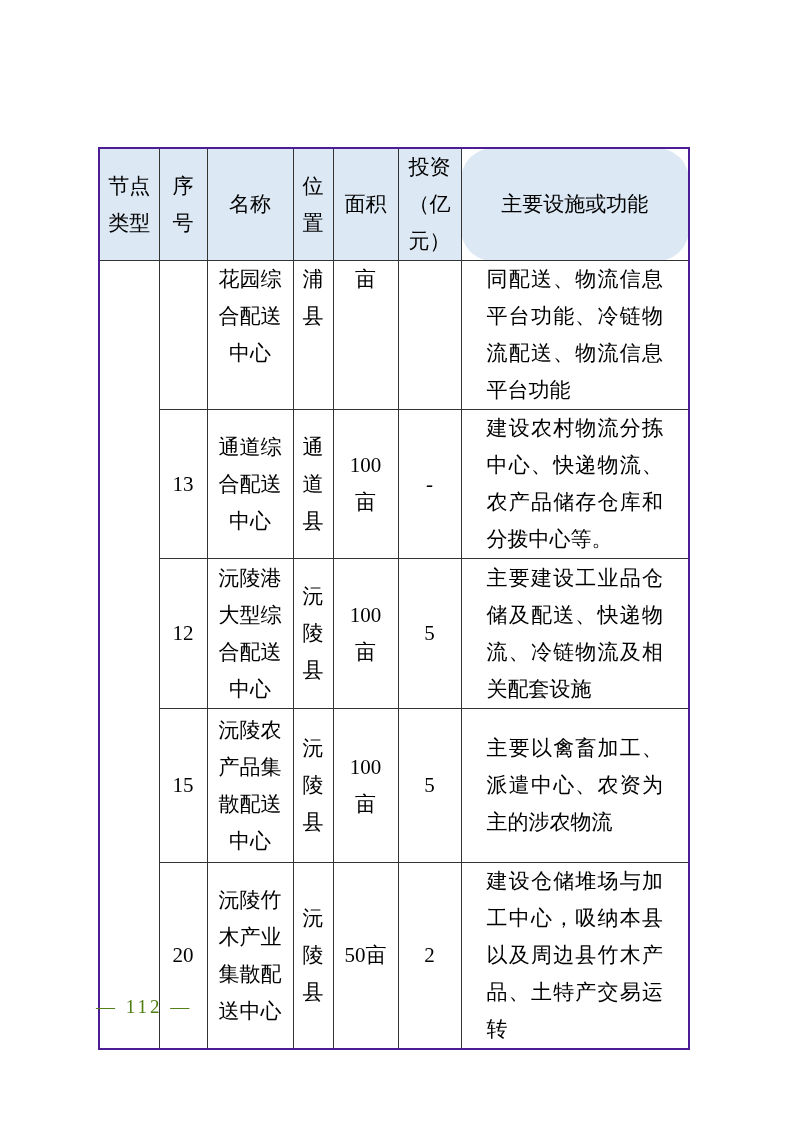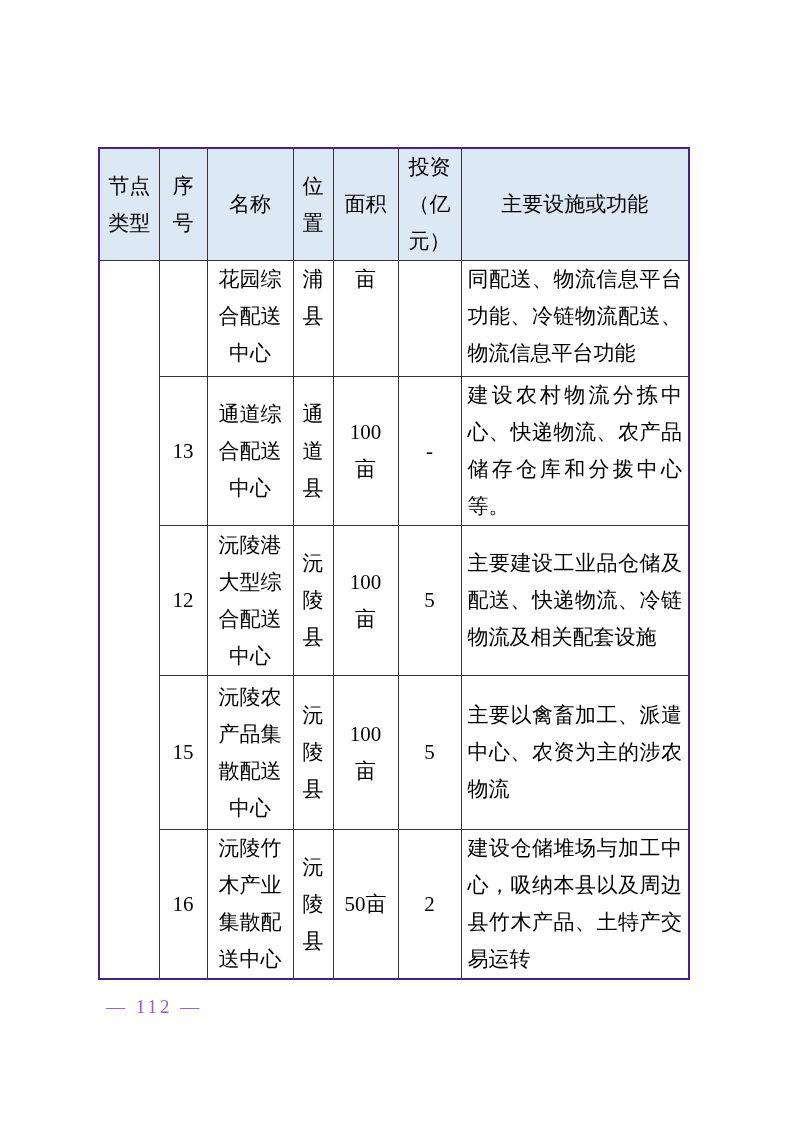--- a/index.html
+++ b/index.html
@@ -41,33 +41,34 @@
   }
   tr.header-row { height: 110px; }
   tr.row-0 { height: 116px; }
   tr.row-1 { height: 145px; }
   tr.row-2 { height: 150px; }
   tr.row-3 { height: 154px; }
   tr.row-4 { height: 148px; }
   
   tr.row-0 td { vertical-align: top; }
   td.cell-features, th.col-features {
-    padding: 0 6px;
+    padding: 0 25px;
+    border-radius: 32px;
   }
   td.cell-features {
     text-align: justify;
     text-justify: inter-ideograph;
   }
   .page-number {
     position: absolute;
-    left: 106px;
+    left: 96px;
     top: 996px;
     font-size: 19px;
     letter-spacing: 3px;
-    color: #8b5cf6;
+    color: #4d7c0f;
   }
 </style>
 </head>
 <body>
 
 <table class="project-table">
   <colgroup>
     <col style="width:60px">
     <col style="width:48px">
     <col style="width:86px">
@@ -140,21 +141,21 @@
 中心</td>
       <td>沅
 陵
 县</td>
       <td>100
 亩</td>
       <td>5</td>
       <td class="cell-features">主要以禽畜加工、派遣中心、农资为主的涉农物流</td>
     </tr>
     <tr class="row-4">
-      <td>16</td>
+      <td>20</td>
       <td>沅陵竹
 木产业
 集散配
 送中心</td>
       <td>沅
 陵
 县</td>
       <td>50亩</td>
       <td>2</td>
       <td class="cell-features">建设仓储堆场与加工中心，吸纳本县以及周边县竹木产品、土特产交易运转</td>

